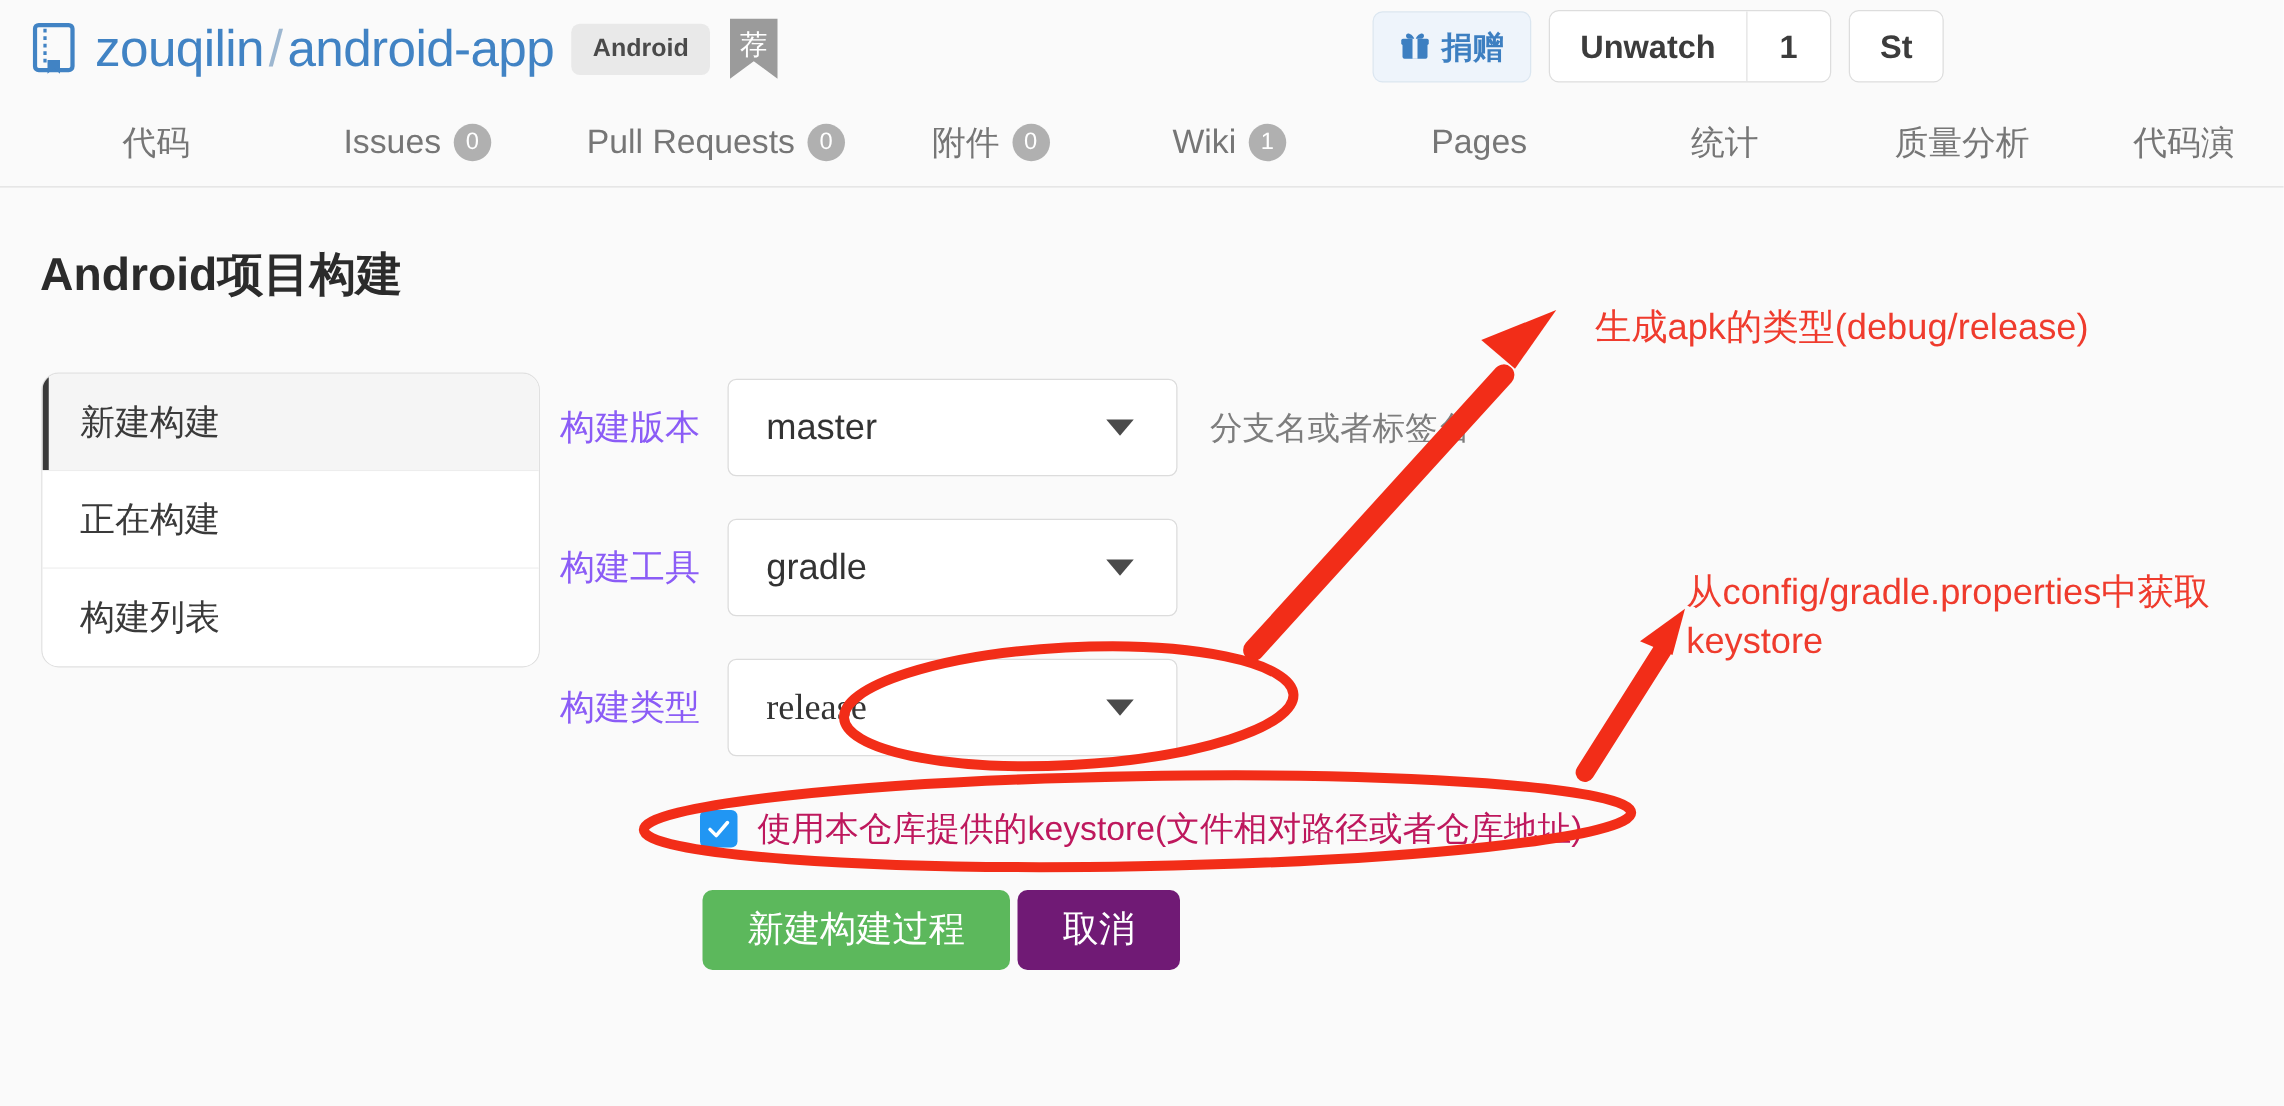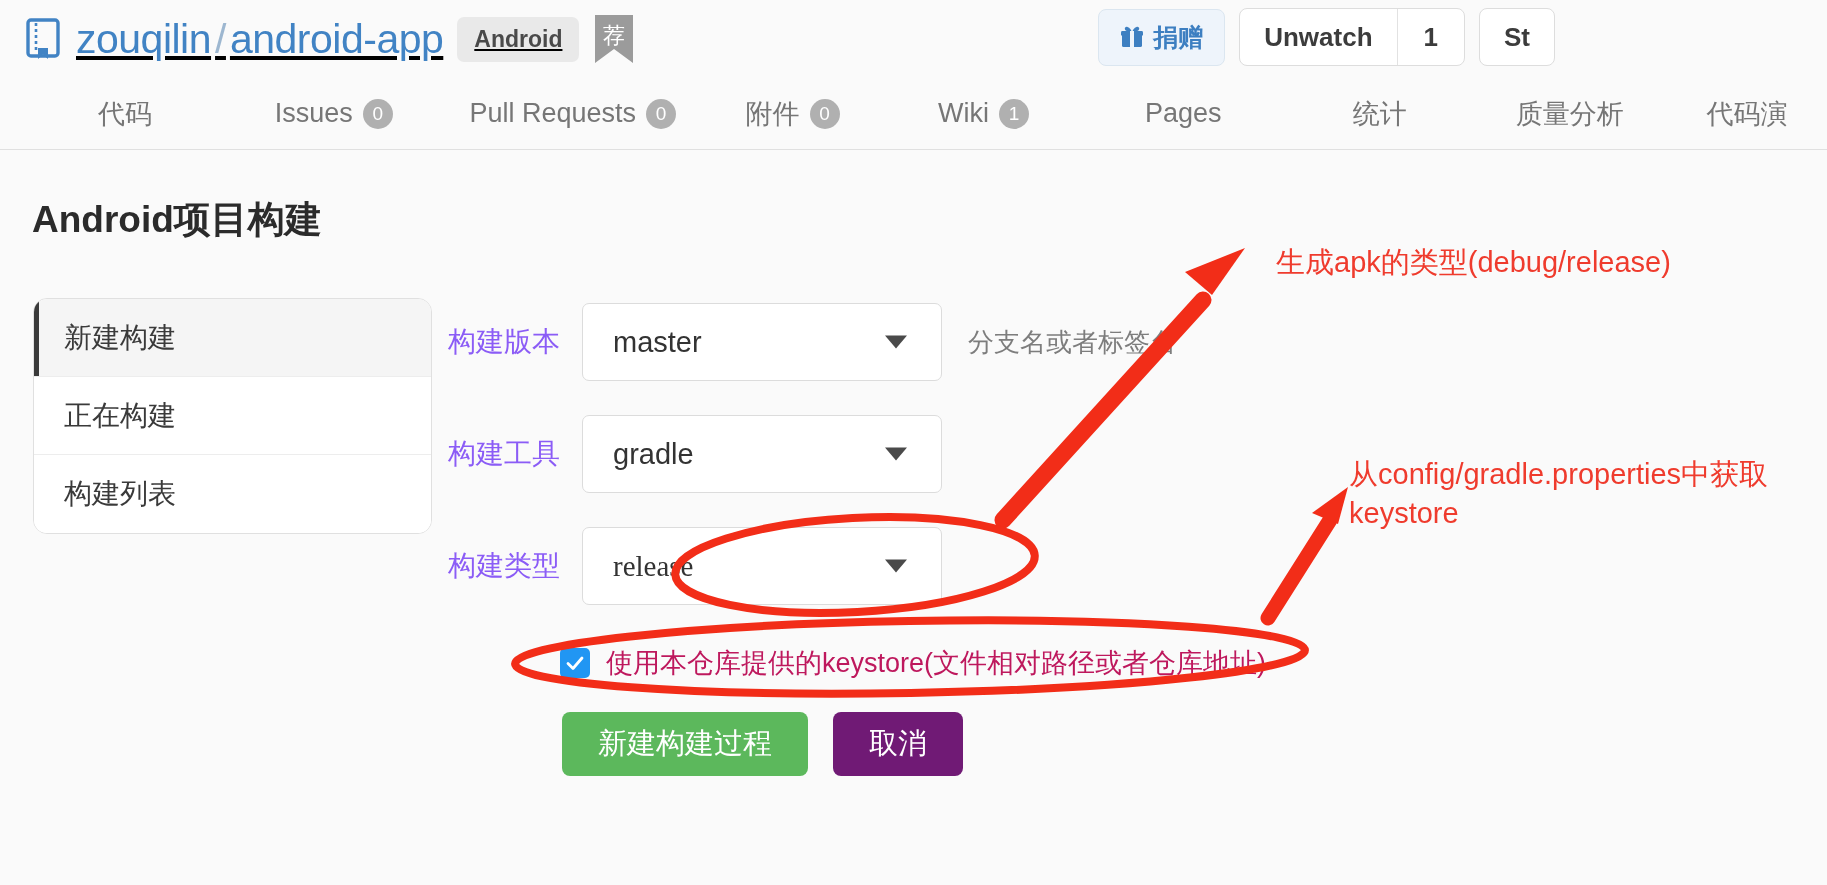--- a/index.html
+++ b/index.html
@@ -18,40 +18,39 @@
   }
 
   
   .repo-header {
     position: absolute;
     left: 0; top: 0;
     width: 1495px; height: 78px;
     background: #fafafa;
     display: flex;
     align-items: center;
-    text-decoration: underline;
   }
   .repo-title-wrap {
     display: flex;
     align-items: center;
     margin-left: 26px;
     gap: 14px;
   }
   .book-icon { width: 36px; height: 42px; display:block; }
   .repo-path {
     font-size: 41px;
     color: #4183c4;
     letter-spacing: -0.5px;
     white-space: nowrap;
   }
   .repo-path .slash { color: #9db7d0; padding: 0 4px; }
   .lang-badge {
     background: #e9e9e9;
     color: #4a4a4a;
-    font-size: 23px;
+    font-size: 20px;
     font-weight: bold;
     padding: 9px 17px;
     border-radius: 7px;
     white-space: nowrap;
   }
   .recommend-flag {
     position: relative;
     width: 42px; height: 52px;
     display: flex; align-items: flex-start; justify-content: center;
   }
@@ -245,21 +244,21 @@
     color: #be185d;
     white-space: nowrap;
   }
 
   
   .action-buttons {
     position: absolute;
     left: 562px;
     top: 712px;
     display: flex;
-    gap: 25px;
+    gap: 6px;
   }
   .btn-primary {
     background: #5cb85c;
     color: #ffffff;
     font-size: 29px;
     border: none;
     border-radius: 8px;
     padding: 0 36px;
     height: 64px;
     display: flex; align-items: center; justify-content: center;

